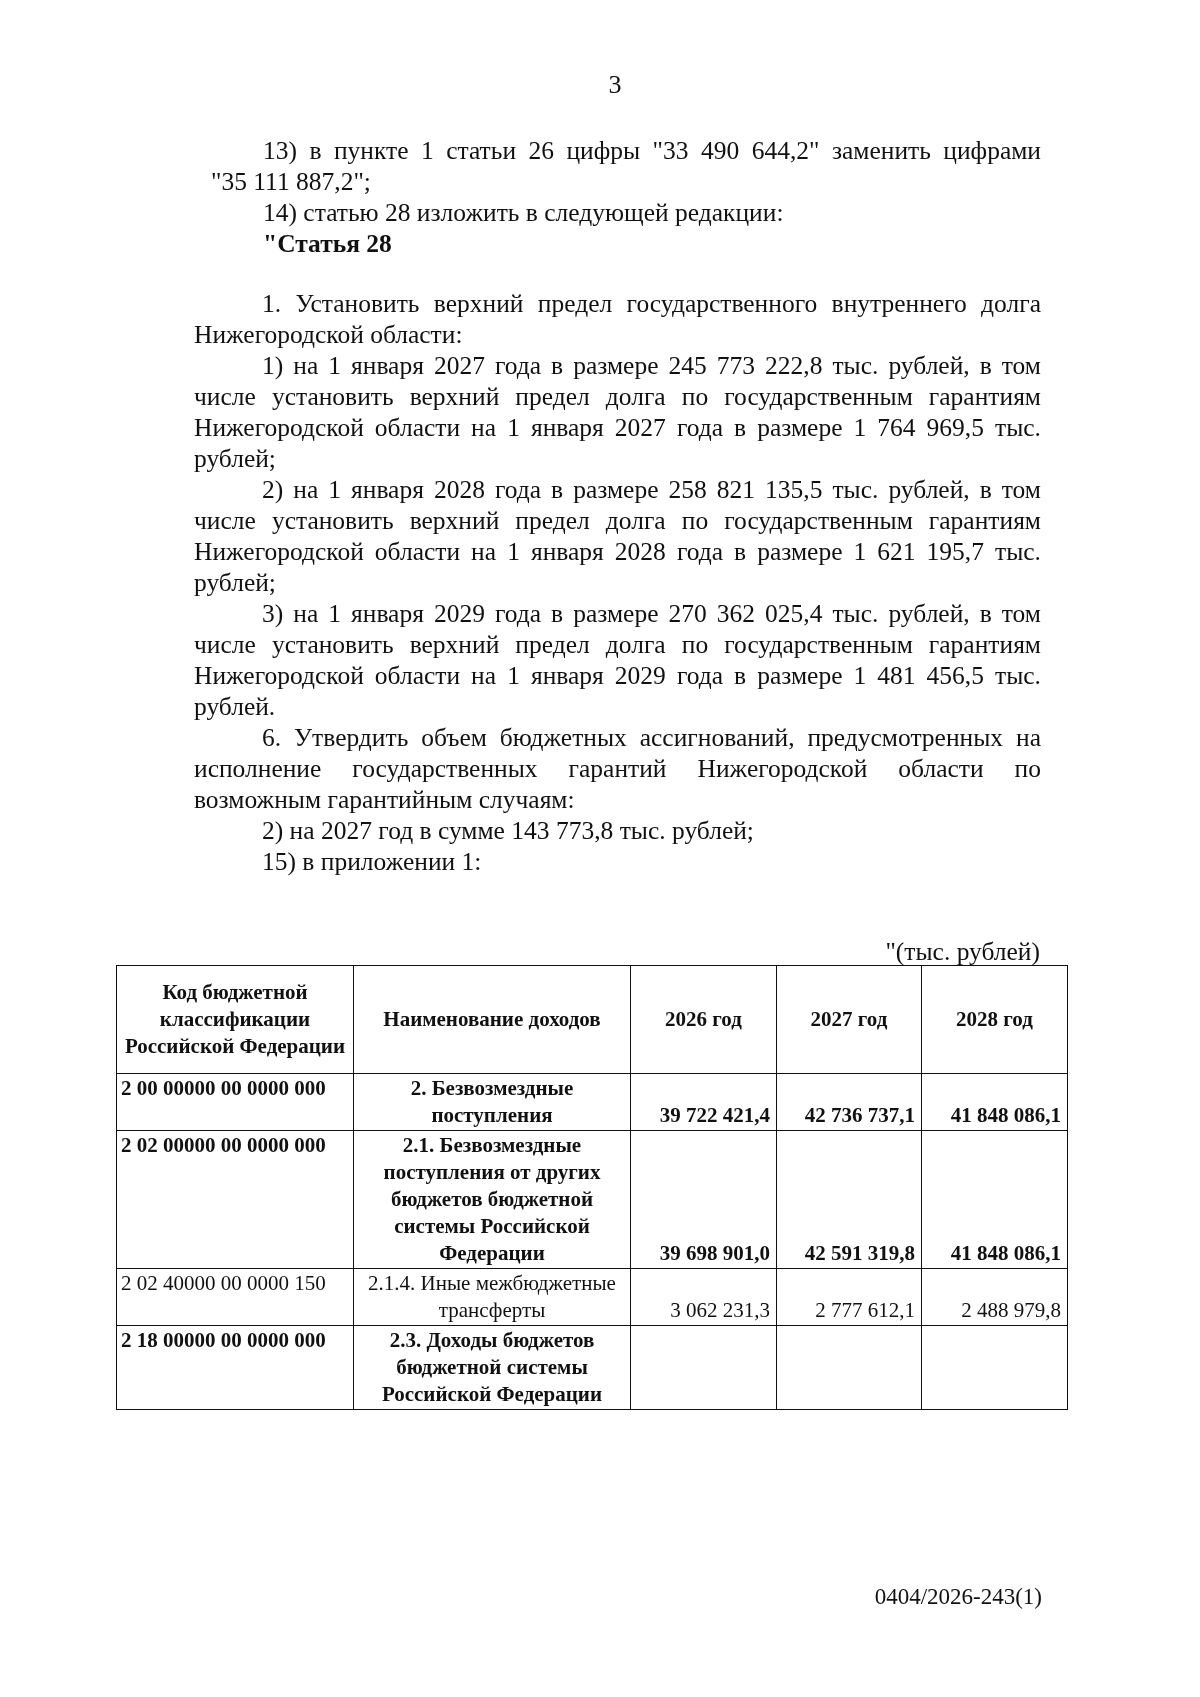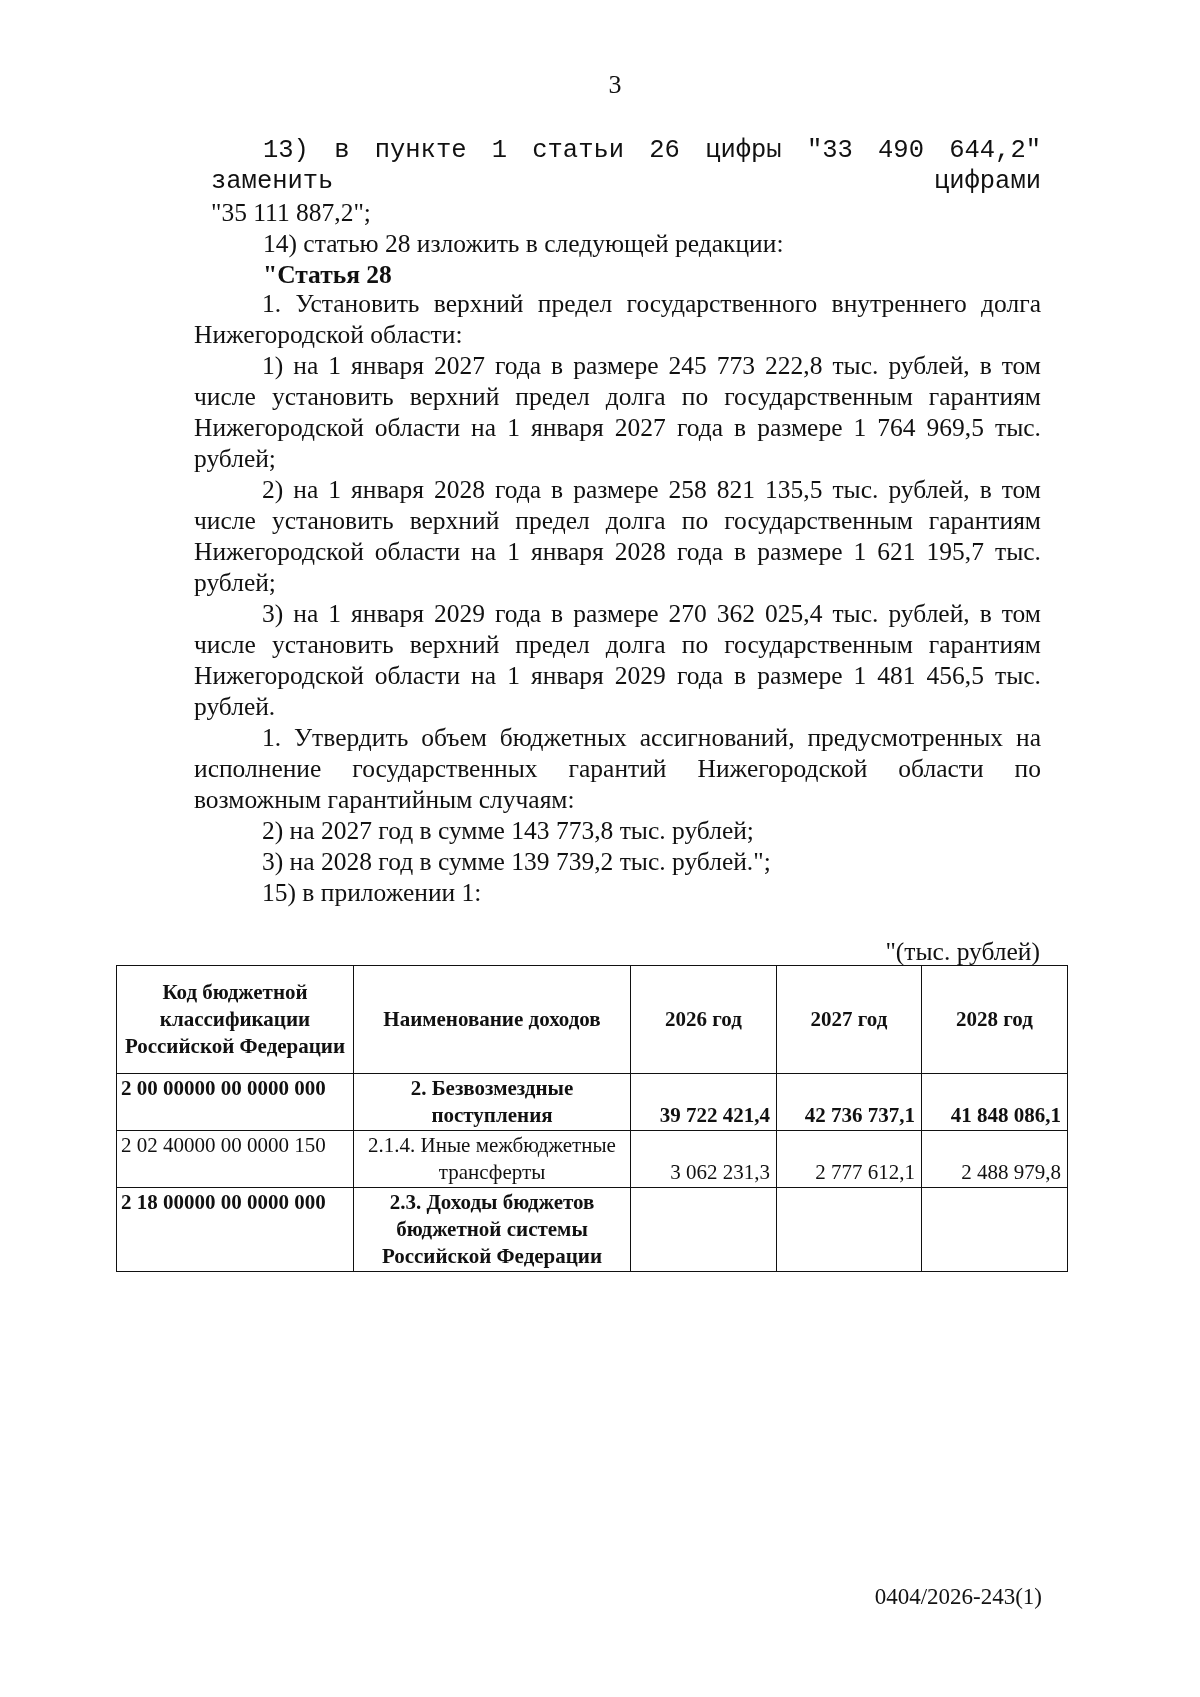--- a/index.html
+++ b/index.html
@@ -10,21 +10,21 @@
   }
   .page-number {
     position: absolute; top: 70px; left: 0; width: 1230px;
     text-align: center; font-size: 26px;
   }
   .text-block {
     position: absolute; left: 211px; width: 1078px;
     font-size: 25.5px; line-height: 31px;
   }
   .p { margin: 0; text-align: justify; text-align-last: left; }
-  .indent { text-indent: 70px; font-family: Liberation Mono, monospace; }
+  .indent { text-indent: 70px; }
   .just-full { text-align-last: justify; }
   .bold { font-weight: bold; }
   .units {
     position: absolute; top: 1005px; right: 128px;
     font-size: 25.5px;
   }
   table.doc-table {
     position: absolute; top: 1047px; left: 125px; width: 1005px;
     border-collapse: collapse; table-layout: fixed;
     font-size: 21px; line-height: 27px;
@@ -53,23 +53,22 @@
   <p class="p">"35 111 887,2";</p>
   <p class="p" style="padding-left:52px;">14) статью 28 изложить в следующей редакции:</p>
   <p class="p bold" style="padding-left:52px;">"Статья 28</p>
 </div>
 
 <div class="text-block" style="top:288px; left:194px; width:847px;">
   <p class="p" style="text-indent:68px;">1. Установить верхний предел государственного внутреннего долга Нижегородской области:</p>
   <p class="p" style="text-indent:68px;">1) на 1 января 2027 года в размере 245 773 222,8 тыс. рублей, в том числе установить верхний предел долга по государственным гарантиям Нижегородской области на 1 января 2027 года в размере 1 764 969,5 тыс. рублей;</p>
   <p class="p" style="text-indent:68px;">2) на 1 января 2028 года в размере 258 821 135,5 тыс. рублей, в том числе установить верхний предел долга по государственным гарантиям Нижегородской области на 1 января 2028 года в размере 1 621 195,7 тыс. рублей;</p>
   <p class="p" style="text-indent:68px;">3) на 1 января 2029 года в размере 270 362 025,4 тыс. рублей, в том числе установить верхний предел долга по государственным гарантиям Нижегородской области на 1 января 2029 года в размере 1 481 456,5 тыс. рублей.</p>
-  <p class="p" style="text-indent:68px;">1. Утвердить объем бюджетных ассигнований, предусмотренных на исполнение государственных гарантий Нижегородской области по возможным гарантийным случаям:</p>
+  <p class="p" style="text-indent:68px;">6. Утвердить объем бюджетных ассигнований, предусмотренных на исполнение государственных гарантий Нижегородской области по возможным гарантийным случаям:</p>
   <p class="p" style="padding-left:68px;">2) на 2027 год в сумме 143 773,8 тыс. рублей;</p>
-  <p class="p" style="padding-left:68px;">3) на 2028 год в сумме 139 739,2 тыс. рублей.";</p>
   <p class="p" style="padding-left:68px;">15) в приложении 1:</p>
 </div>
 
 <div class="units" style="top:937px; right:160px;">"(тыс. рублей)</div>
 
 <table class="doc-table" style="top:965px; left:116px; width:951px;">
   <colgroup>
     <col style="width:237px">
     <col style="width:277px">
     <col style="width:146px">
@@ -86,20 +85,27 @@
     </tr>
   </thead>
   <tbody>
     <tr class="bold-row">
       <td class="code">2 00 00000 00 0000 000</td>
       <td class="name">2. Безвозмездные поступления</td>
       <td class="num">39 722 421,4</td>
       <td class="num">42 736 737,1</td>
       <td class="num">41 848 086,1</td>
     </tr>
+    <tr class="bold-row">
+      <td class="code">2 02 00000 00 0000 000</td>
+      <td class="name">2.1. Безвозмездные поступления от других бюджетов бюджетной системы Российской Федерации</td>
+      <td class="num">39 698 901,0</td>
+      <td class="num">42 591 319,8</td>
+      <td class="num">41 848 086,1</td>
+    </tr>
     <tr>
       <td class="code">2 02 40000 00 0000 150</td>
       <td class="name">2.1.4. Иные межбюджетные трансферты</td>
       <td class="num">3 062 231,3</td>
       <td class="num">2 777 612,1</td>
       <td class="num">2 488 979,8</td>
     </tr>
     <tr class="bold-row">
       <td class="code">2 18 00000 00 0000 000</td>
       <td class="name">2.3. Доходы бюджетов бюджетной системы Российской Федерации</td>

